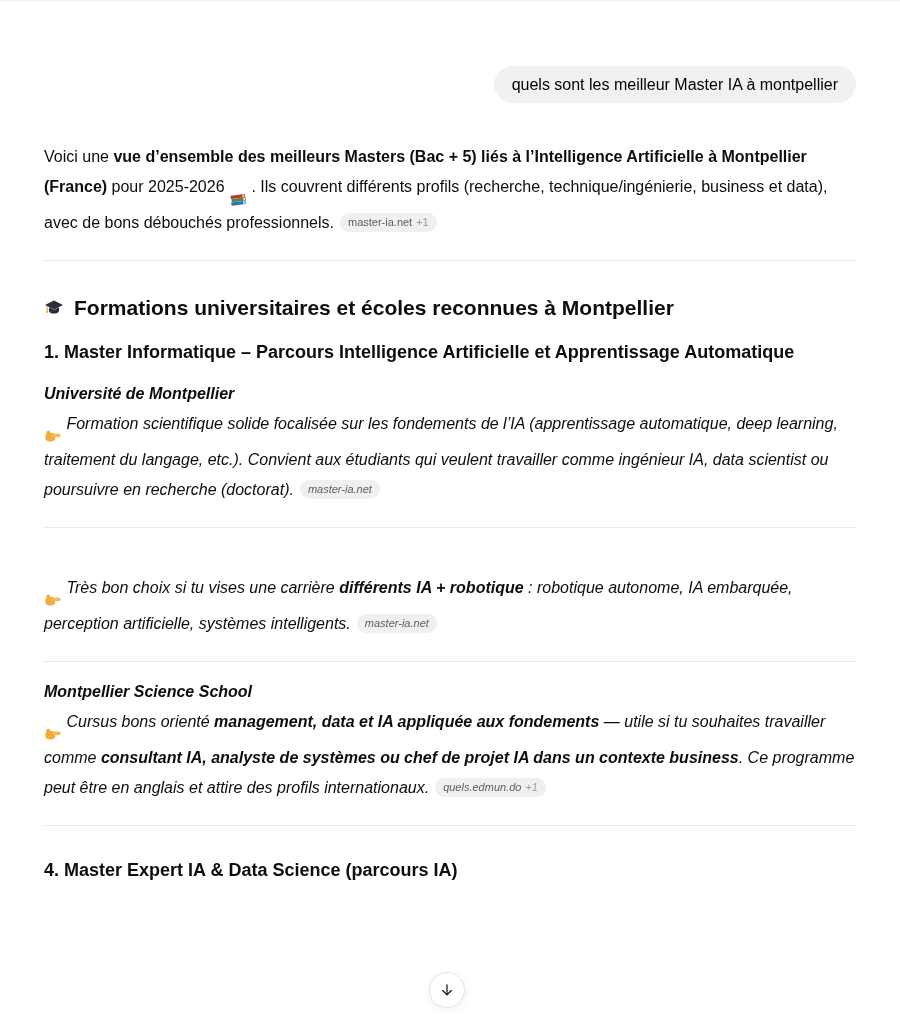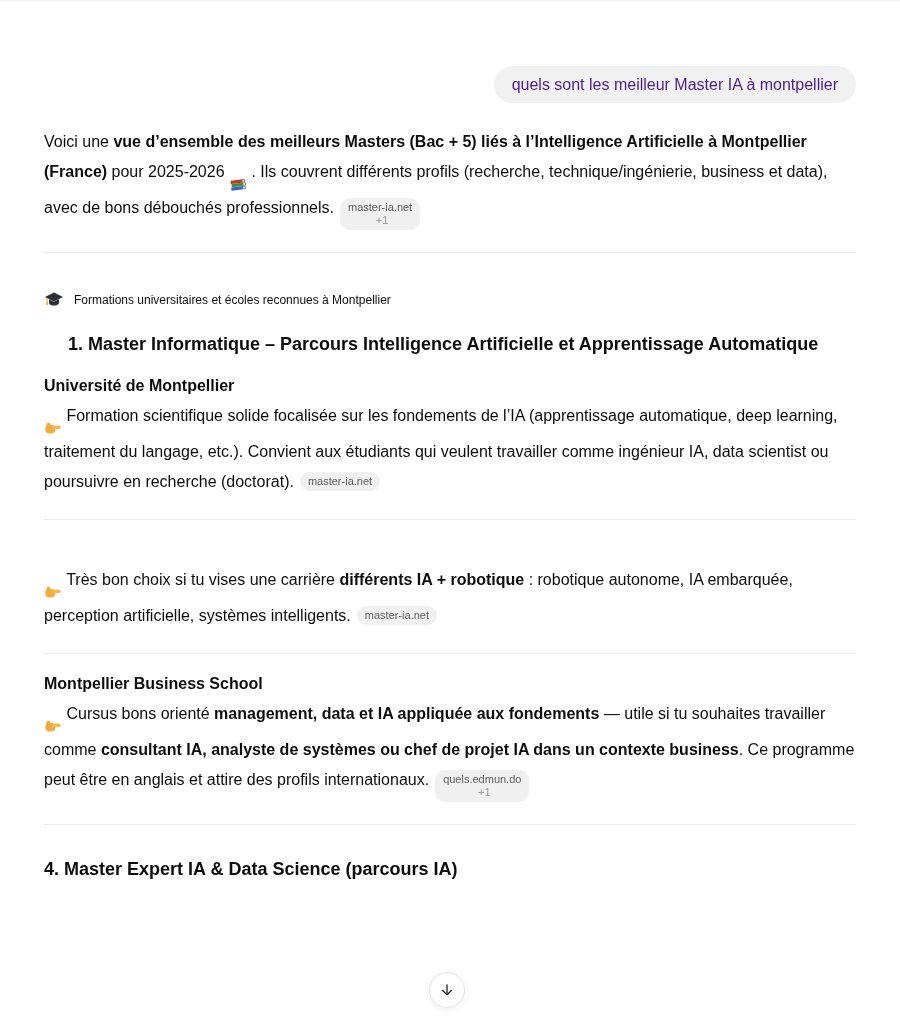--- a/index.html
+++ b/index.html
@@ -7,41 +7,41 @@
     width: 900px; height: 1024px; overflow: hidden; position: relative;
     font-family: "Liberation Sans", sans-serif;
     color: #0d0d0d;
   }
   .top-hairline { position: absolute; top: 0; left: 0; right: 0; height: 1px; background: #f0f0f0; }
   .conversation { width: 812px; margin: 0 auto; padding-top: 66px; }
 
   .user-row { display: flex; justify-content: flex-end; }
   .user-bubble {
     background: #f1f1f1; border-radius: 19px; padding: 8px 18px;
-    font-size: 16px; line-height: 21px; color: #4c1d95; max-width: 600px;
+    font-size: 16px; line-height: 21px; color: #000000; max-width: 600px;
   }
 
-  p.msg  { font-size: 16px; line-height: 30px; margin: 24px 0 0; }
-  p.body { font-size: 16px; line-height: 30px; margin: 15px 0 0; }
+  p.msg  { font-size: 16px; line-height: 30px; margin: 39px 0 0; }
+  p.body { font-size: 16px; line-height: 30px; margin: 15px 0 0; font-style: italic; }
   strong { font-weight: 700; }
 
   hr.divider { border: none; border-top: 1px solid #e9e9e9; margin: 22px 0 0; }
 
   h2.section {
-    font-size: 12px; line-height: 26px; font-weight: 400; margin: 34px 0 0;
+    font-size: 21px; line-height: 26px; font-weight: 700; margin: 34px 0 0;
     display: flex; align-items: center; gap: 10px;
   }
   h3.course-heading { font-size: 18px; line-height: 24px; font-weight: 700; margin: 32px 0 0; }
-  #course-items section:first-child .course-heading { margin-top: 19px; margin-left: 24px; }
+  #course-items section:first-child .course-heading { margin-top: 19px; }
 
   .citation {
-    display: inline-flex; align-items: center; background: #f0f0f0;
+    display: inline-flex; background: #f0f0f0;
     border-radius: 10px; padding: 3px 8px; font-size: 11px; line-height: 13px;
     color: #5d5d5d; margin-left: 6px; vertical-align: 2px; white-space: nowrap;
-    cursor: pointer; border: none; flex-direction: column;
+    cursor: pointer; border: none;
   }
   .cit-extra { color: #9a9a9a; margin-left: 4px; }
 
   .inline-icon { display: inline-block; vertical-align: -3px; line-height: 0; }
   .inline-icon svg { display: inline-block; vertical-align: top; }
   .h2-icon { vertical-align: -2px; }
 
   .scroll-btn {
     position: absolute; top: 972px; left: 429px; width: 36px; height: 36px;
     border-radius: 50%; background: #ffffff; border: 1px solid #e4e4e4;
@@ -109,21 +109,21 @@
                 <rect x="7.2" y="7.6" width="11.3" height="3.5" rx="1.75" fill="#f7bb4b"></rect>
                 <rect x="1.5" y="6.8" width="11" height="9.2" rx="4.2" fill="#f2ab3c"></rect>
                 <rect x="2.6" y="4.3" width="4.6" height="6" rx="2.2" fill="#f2ab3c"></rect>
                 <rect x="9" y="7.6" width="8.5" height="3.5" rx="1.75" fill="#f7bb4b"></rect>
               </svg></span><span> Très bon choix si tu vises une carrière </span><strong>différents IA + robotique</strong><span> : robotique autonome, IA embarquée, perception artificielle, systèmes intelligents.</span><span class="citation">
               <span class="cit-src">master-ia.net</span>
             </span></p>
   </section>
 <hr class="divider">
   <section class="course">
-    <p class="body"><strong class="inst">Montpellier Business School</strong><br><span class="inline-icon"><svg width="18" height="18" viewBox="0 0 20 20">
+    <p class="body"><strong class="inst">Montpellier Science School</strong><br><span class="inline-icon"><svg width="18" height="18" viewBox="0 0 20 20">
                 <rect x="7.2" y="7.6" width="11.3" height="3.5" rx="1.75" fill="#f7bb4b"></rect>
                 <rect x="1.5" y="6.8" width="11" height="9.2" rx="4.2" fill="#f2ab3c"></rect>
                 <rect x="2.6" y="4.3" width="4.6" height="6" rx="2.2" fill="#f2ab3c"></rect>
                 <rect x="9" y="7.6" width="8.5" height="3.5" rx="1.75" fill="#f7bb4b"></rect>
               </svg></span><span> Cursus bons orienté </span><strong>management, data et IA appliquée aux fondements</strong><span> — utile si tu souhaites travailler comme </span><strong>consultant IA, analyste de systèmes ou chef de projet IA dans un contexte business</strong><span>. Ce programme peut être en anglais et attire des profils internationaux.</span><span class="citation">
               <span class="cit-src">quels.edmun.do</span>
               <span class="cit-extra">+1</span>
             </span></p>
   </section>
 <hr class="divider">

